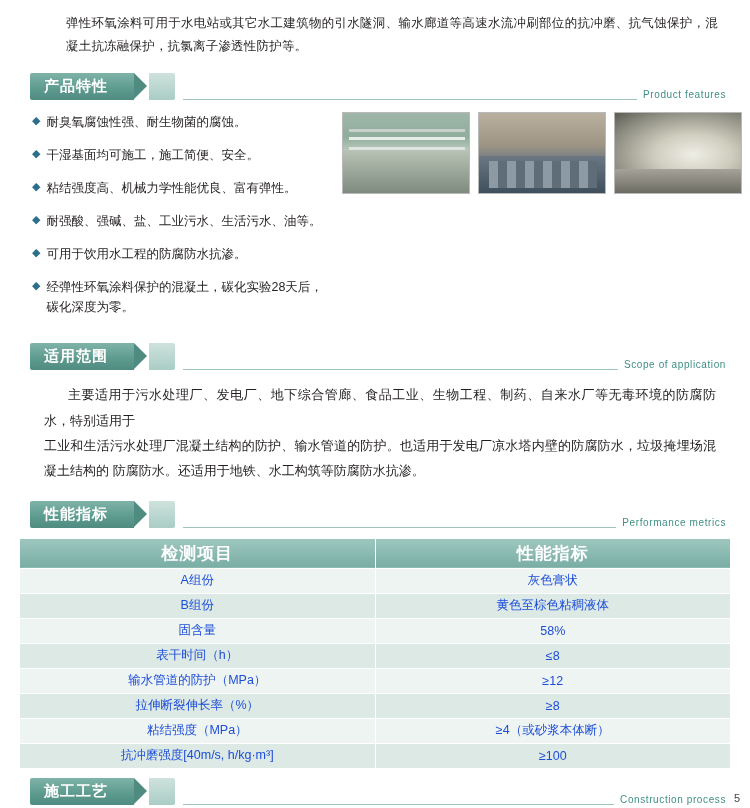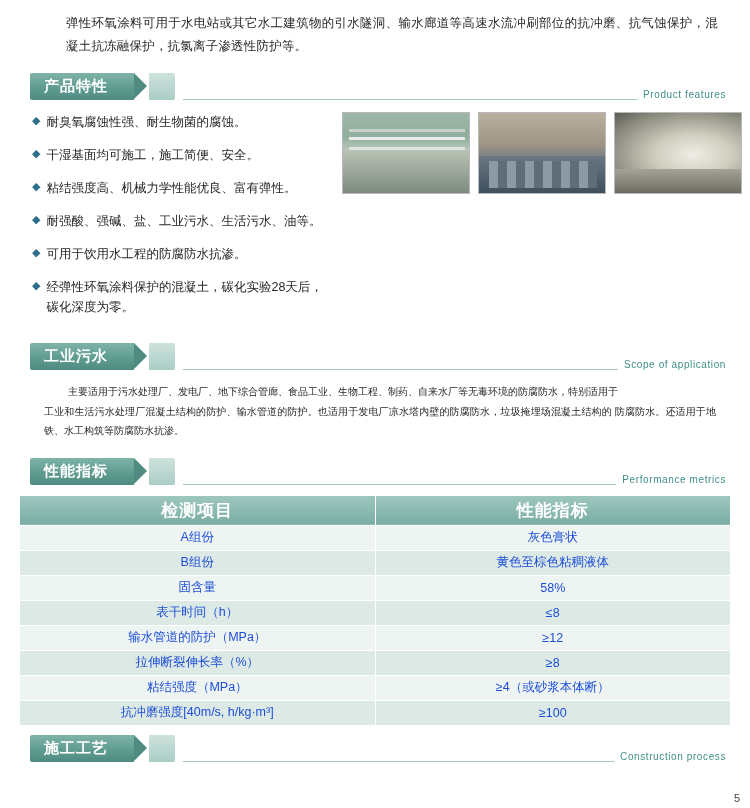--- a/index.html
+++ b/index.html
@@ -142,21 +142,21 @@
   .ph3:before{
     content:"";position:absolute;left:0;bottom:0;width:100%;height:30%;
     background:linear-gradient(180deg,#a5a399,#6d6c63);
   }
 
   
   .para {
     padding: 8px 16px 8px 26px;
     line-height: 1.95;
     text-align: justify;
-    font-size: 10px;
+    font-size: 13px;
   }
   .para .ind { display:block; text-indent: 24px; }
 
   
   table.perf {
     width: 712px;
     margin: 10px auto 2px auto;
     border-collapse: collapse;
     font-size: 12.5px;
   }
@@ -232,21 +232,21 @@
       </div>
     </div>
     <div class="photos">
       <div class="photo ph1"></div>
       <div class="photo ph2"></div>
       <div class="photo ph3"></div>
     </div>
   </div>
 
   <div class="sec">
-    <div class="ribbon">工业污水</div>
+    <div class="ribbon">适用范围</div>
     <div class="ribbon-tail"></div>
     <div class="rule"></div>
     <div class="en">Scope of application</div>
   </div>
 
   <div class="para">
     <span class="ind">主要适用于污水处理厂、发电厂、地下综合管廊、食品工业、生物工程、制药、自来水厂等无毒环境的防腐防水，特别适用于</span>
     <span>工业和生活污水处理厂混凝土结构的防护、输水管道的防护。也适用于发电厂凉水塔内壁的防腐防水，垃圾掩埋场混凝土结构的</span>
     <span>防腐防水。还适用于地铁、水工构筑等防腐防水抗渗。</span>
   </div>

